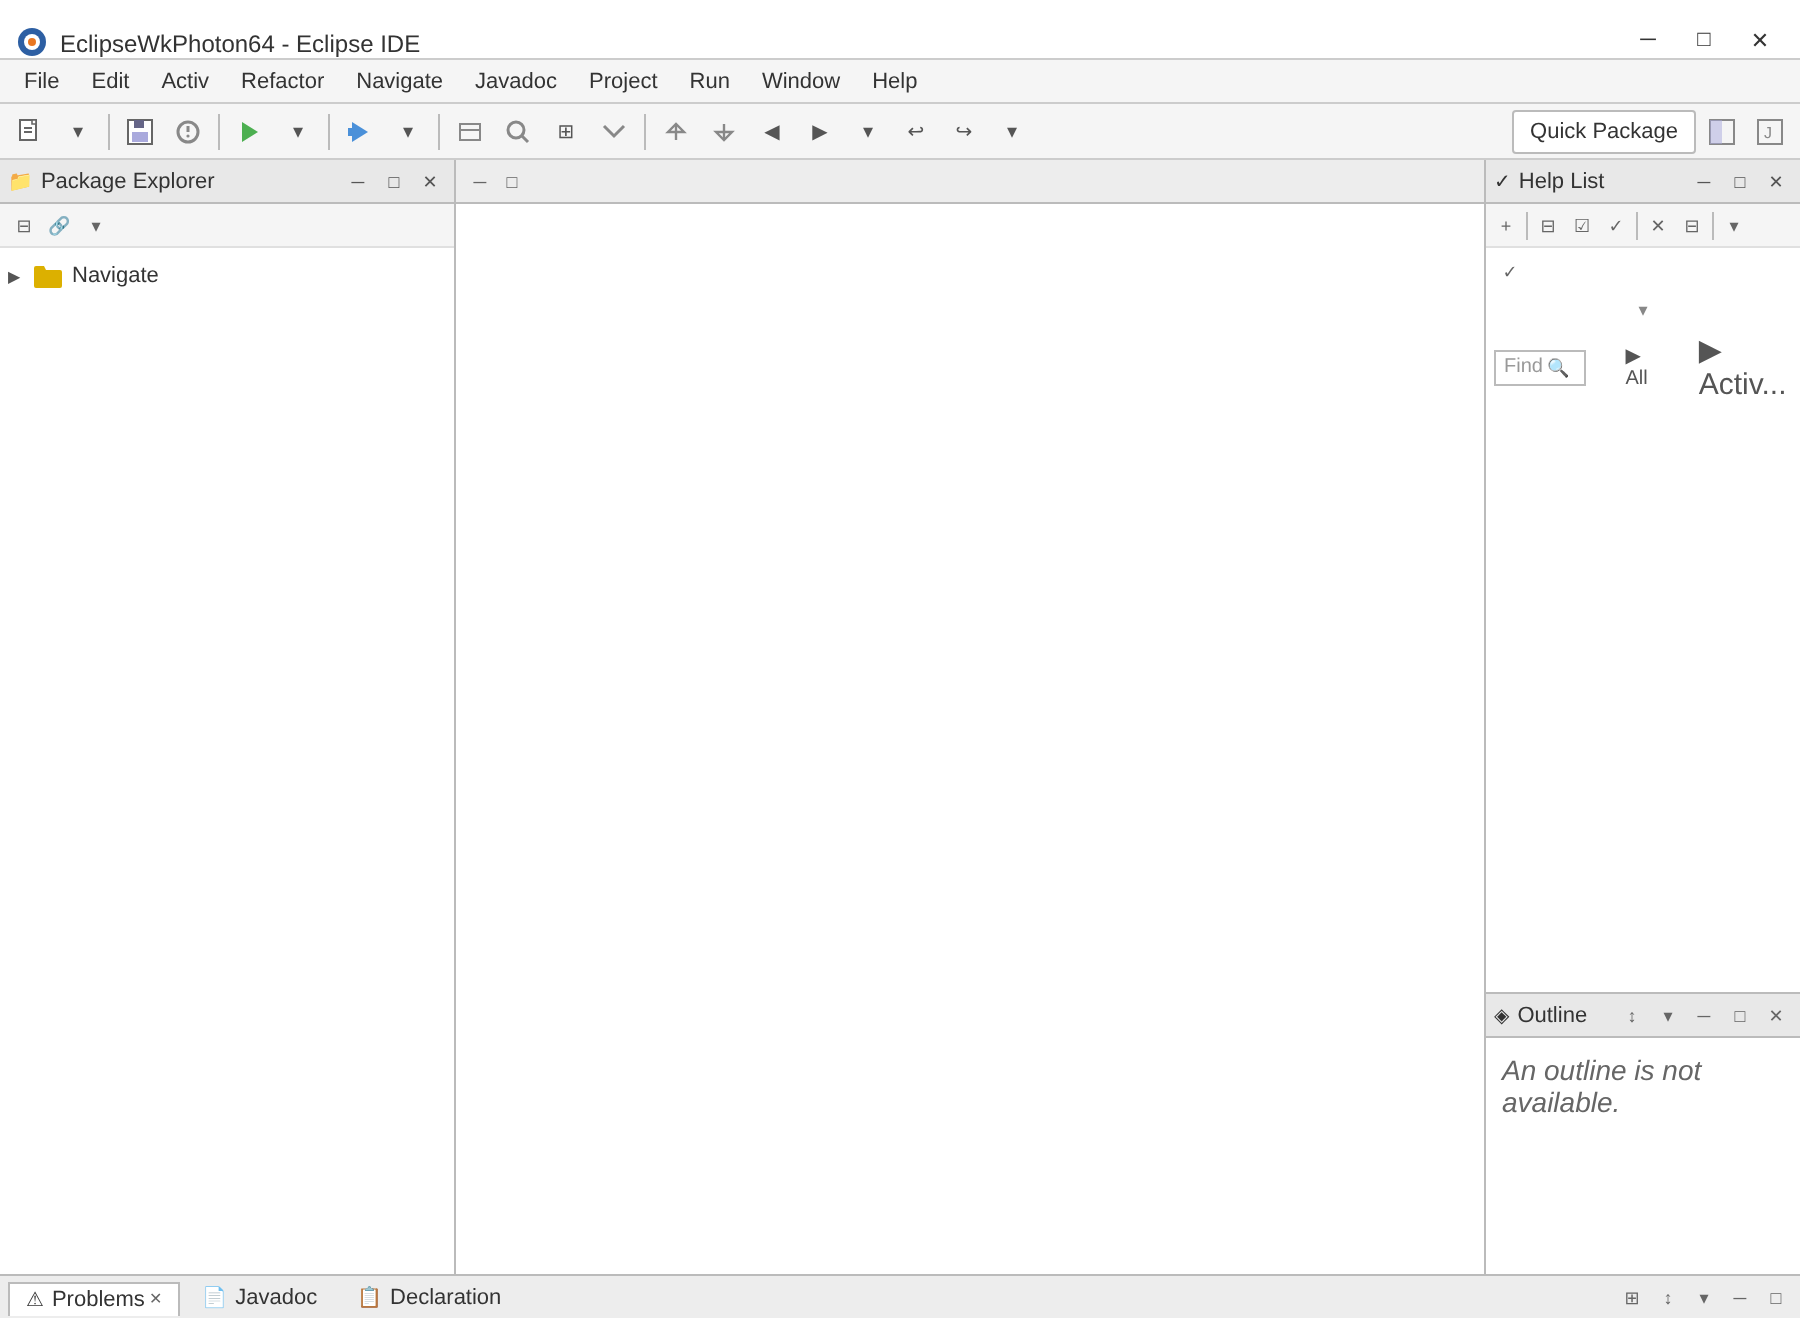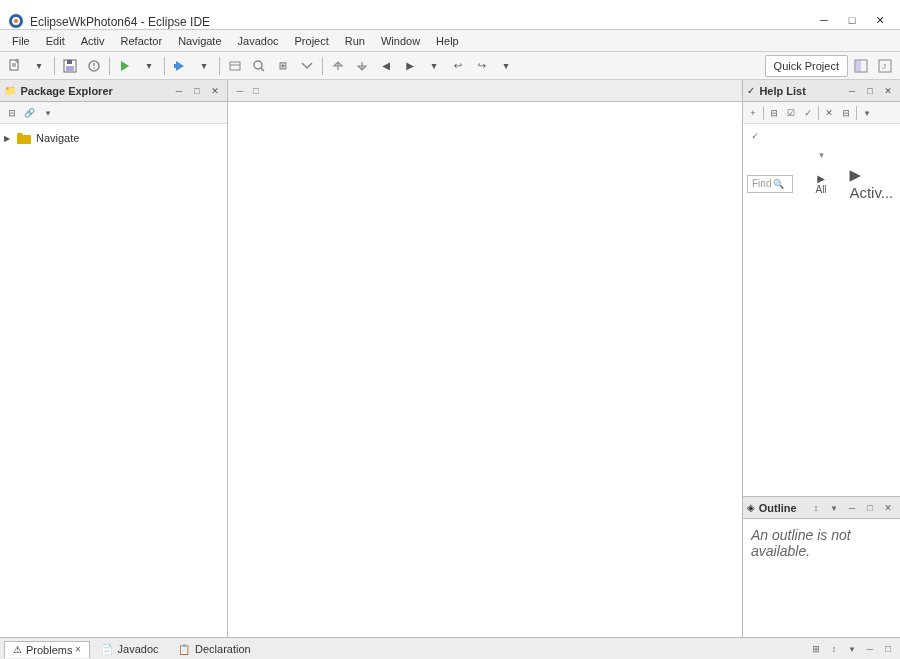--- a/index.html
+++ b/index.html
@@ -81,21 +81,21 @@
       background: #e8e8e8;
       height: 22px;
       display: flex;
       align-items: center;
       padding: 0 4px;
       border-bottom: 1px solid #bbb;
       font-size: 11px;
       color: #333;
       user-select: none;
     }
-    .panel-header-title { flex: 1; font-weight: bold; font-size: 11px; }
+    .panel-header-title { flex: 1; font-weight: normal; font-size: 11px; }
     .panel-header-controls { display: flex; gap: 2px; }
     .panel-ctrl-btn {
       width: 16px; height: 16px; border: none; background: transparent;
       cursor: pointer; font-size: 9px; color: #555; display: flex; align-items: center; justify-content: center;
     }
     .panel-toolbar {
       height: 22px;
       background: #f5f5f5;
       border-bottom: 1px solid #e0e0e0;
       display: flex;
@@ -311,21 +311,21 @@
         <line x1="7" y1="3" x2="7" y2="11" stroke="#888" stroke-width="1.2"></line>
       </svg>
   </button>
   <button class="toolbar-btn">◀</button>
   <button class="toolbar-btn">▶</button>
   <button class="toolbar-btn">▾</button>
   <button class="toolbar-btn">↩</button>
   <button class="toolbar-btn">↪</button>
   <button class="toolbar-btn">▾</button>
   <div class="toolbar-spacer"></div>
-  <button id="quick-access-btn">Quick Project</button>
+  <button id="quick-access-btn">Quick Package</button>
   <button class="toolbar-btn">
     <svg width="14" height="14" viewBox="0 0 14 14">
         <rect x="1" y="1" width="12" height="12" fill="none" stroke="#888" stroke-width="1"></rect>
         <rect x="1" y="1" width="6" height="12" fill="#aad" opacity="0.5" stroke="none"></rect>
       </svg>
   </button>
   <button class="toolbar-btn">
     <svg width="14" height="14" viewBox="0 0 14 14">
         <rect x="1" y="1" width="12" height="12" fill="none" stroke="#888" stroke-width="1"></rect>
         <text x="4" y="10" font-size="8" fill="#888">J</text>
@@ -402,21 +402,21 @@
           <button class="small-toolbar-btn">✓</button>
         </div>
         <div style="display:flex;align-items:center;justify-content:center;padding:2px 0;font-size:9px;color:#888;">
           <span>▾</span>
         </div>
         <div class="task-filter-row">
           <div class="task-find-box">
             <span style="color:#999;">Find</span>
             <span style="margin-left:2px;font-size:9px;">🔍</span>
           </div>
-          <span style="font-size:10px;color:#555;cursor:pointer;text-align:center;">▶ All</span>
+          <span style="font-size:10px;color:#555;cursor:pointer;">▶ All</span>
           <span style="font-size:15px;color:#555;cursor:pointer;">▶ Activ...</span>
         </div>
       </div>
     </div>
 
     <div class="right-bottom">
       <div class="panel-header">
         <span class="panel-header-icon">◈</span>
         <span class="panel-header-title">Outline</span>
         <div class="panel-header-controls">

